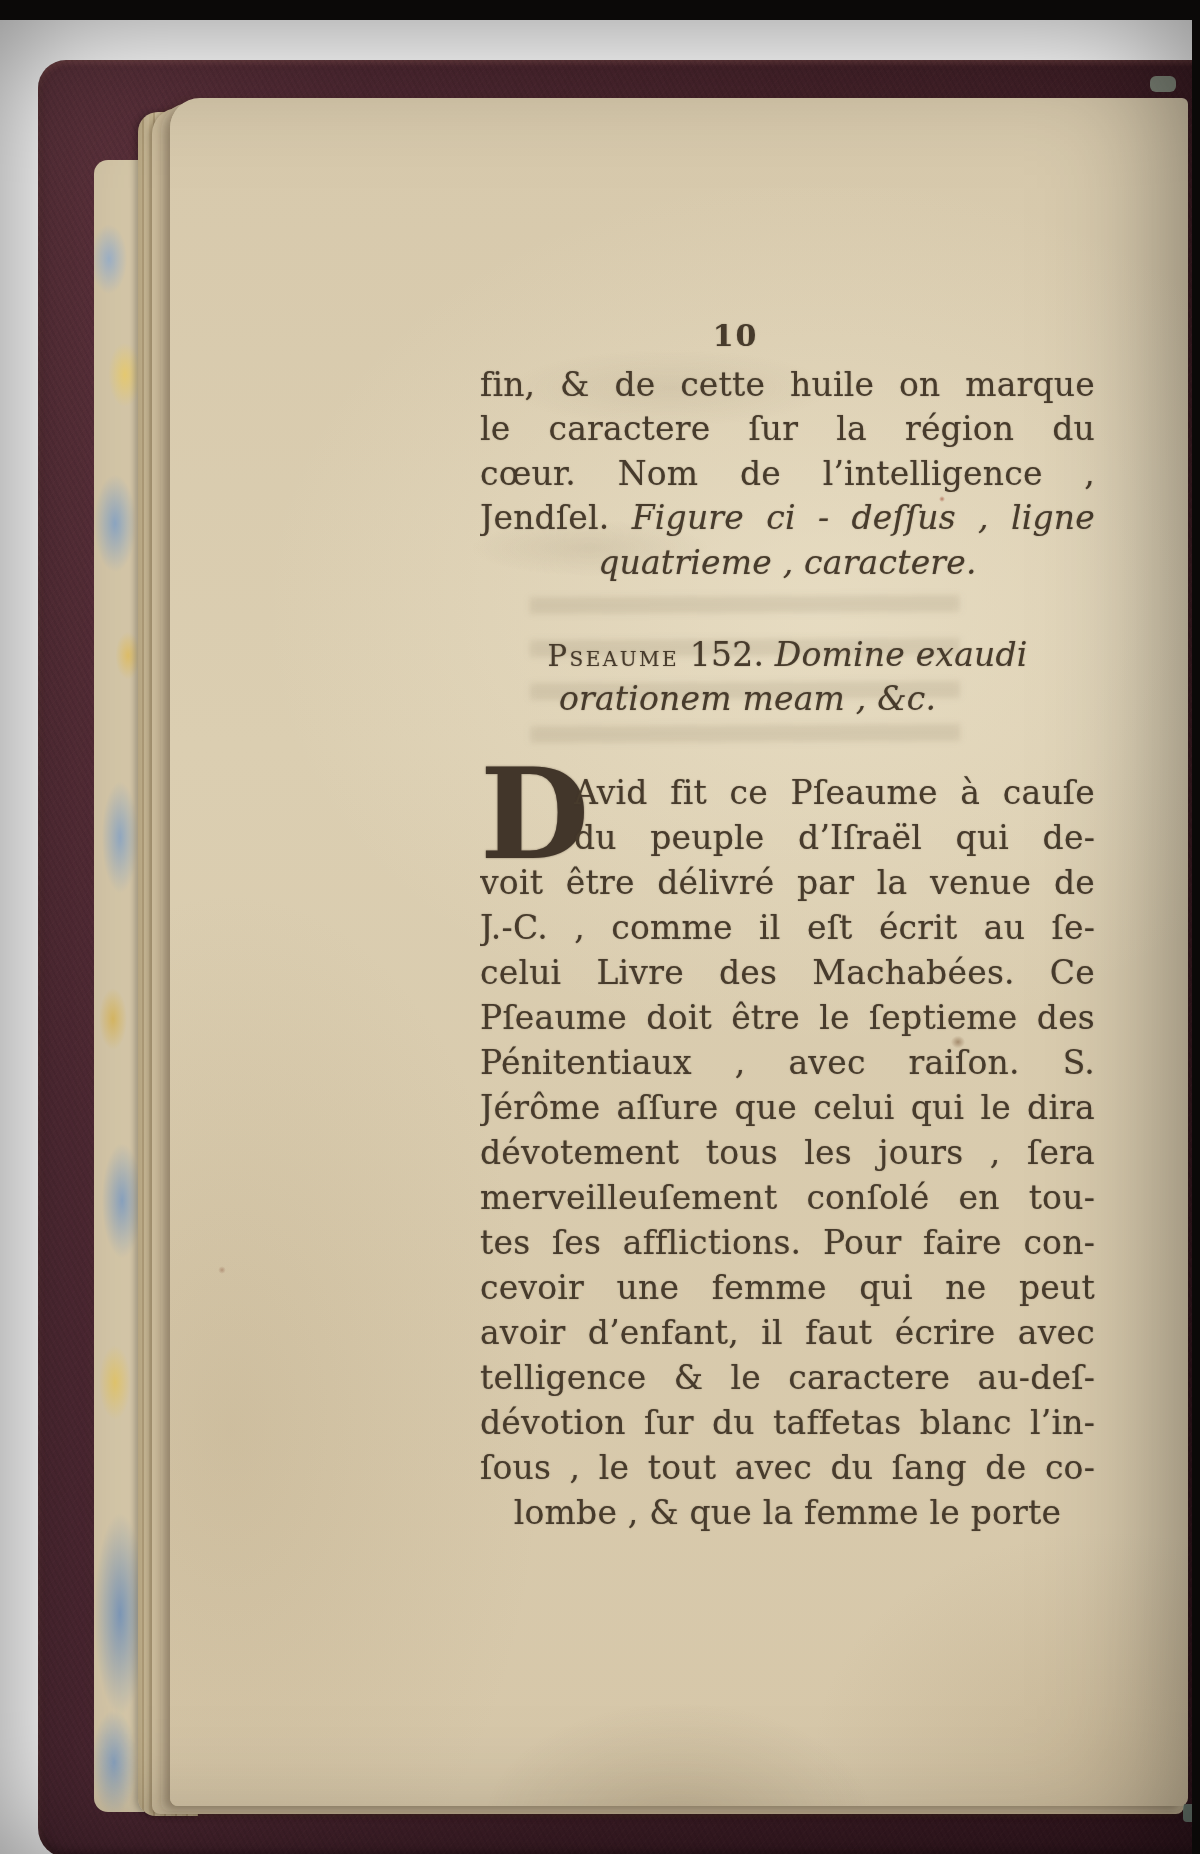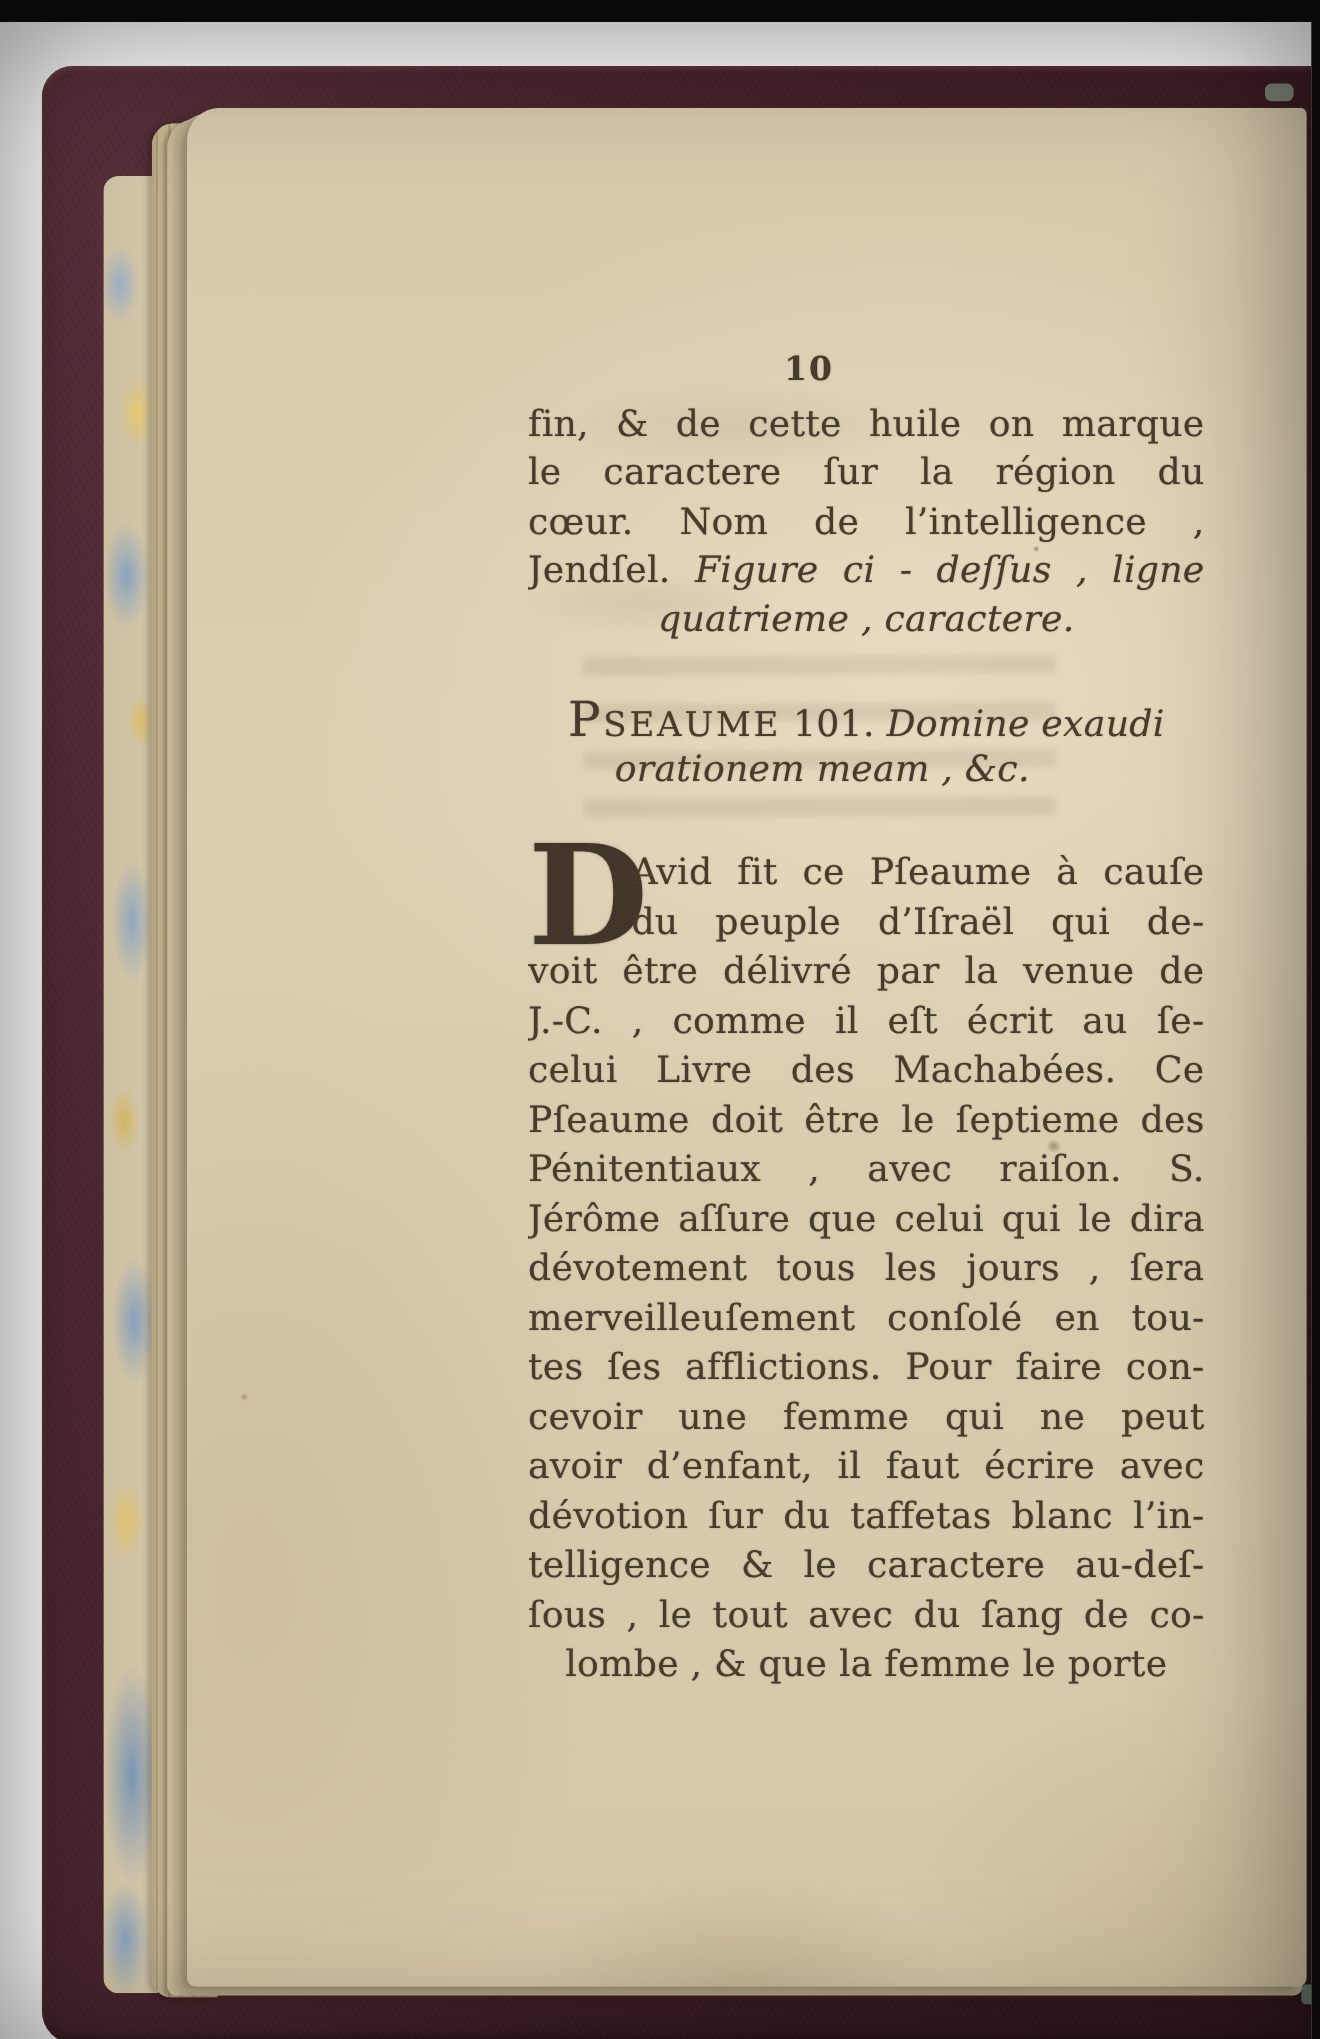--- a/index.html
+++ b/index.html
@@ -75,21 +75,21 @@
   .para1 .line,.heading .line{height:44.4px;line-height:44.4px;}
   .line.j{text-align:justify;text-align-last:justify;}
   .line.j::after{content:"";display:inline-block;width:100%;height:0;}
   .line.c{text-align:center;text-align-last:center;}
   .para1{margin-top:4px;}
   .heading{margin-top:48px;}
   .heading .line:nth-child(2){transform:translateX(-40px);}
   .para2{margin-top:48px;position:relative;}
   .para2 .line.ind{margin-left:94px;}
   .it{font-style:italic;}
-  .sc{font-variant:small-caps;font-size:44px;letter-spacing:2.5px;}
+  .sc{font-variant:small-caps;font-size:29px;letter-spacing:2.5px;}
   .dropcap{position:absolute;left:0;top:-6px;width:92px;font-size:126px;line-height:100px;
            font-weight:600;color:#42362a;text-shadow:0 0 2px rgba(60,46,32,.55);}
   .vignette{position:absolute;inset:0;pointer-events:none;
             box-shadow:inset 0 0 140px rgba(0,0,0,.5);}
 </style>
 </head>
 <body>
 
 <div class="scene">
   <div class="cover">
@@ -109,41 +109,41 @@
 
       <div class="para1">
           <div class="line j"><span>fin, &amp; de cette huile on marque</span></div>
           <div class="line j"><span>le caractere ſur la région du</span></div>
           <div class="line j"><span>cœur. Nom de l’intelligence ,</span></div>
           <div class="line j"><span>Jendſel. </span><span class="it">Figure ci - deſſus , ligne</span></div>
           <div class="line"><span class="it">quatrieme , caractere.</span></div>
         </div>
 
       <div class="heading">
-          <div class="line c"><span class="sc">Pseaume</span><span> 101. </span><span class="it">Domine exaudi</span></div>
+          <div class="line c"><span class="sc">Pseaume</span><span> 152. </span><span class="it">Domine exaudi</span></div>
           <div class="line c"><span class="it">orationem meam , &amp;c.</span></div>
         </div>
 
       <div class="para2">
         <div class="dropcap">D</div>
       <div class="line j ind"><span>Avid fit ce Pſeaume à cauſe</span></div>
           <div class="line j ind"><span>du peuple d’Iſraël qui de-</span></div>
           <div class="line j"><span>voit être délivré par la venue de</span></div>
           <div class="line j"><span>J.-C. , comme il eſt écrit au ſe-</span></div>
           <div class="line j"><span>celui Livre des Machabées. Ce</span></div>
           <div class="line j"><span>Pſeaume doit être le ſeptieme des</span></div>
           <div class="line j"><span>Pénitentiaux , avec raiſon. S.</span></div>
           <div class="line j"><span>Jérôme aſſure que celui qui le dira</span></div>
           <div class="line j"><span>dévotement tous les jours , ſera</span></div>
           <div class="line j"><span>merveilleuſement conſolé en tou-</span></div>
           <div class="line j"><span>tes ſes afflictions. Pour faire con-</span></div>
           <div class="line j"><span>cevoir une femme qui ne peut</span></div>
           <div class="line j"><span>avoir d’enfant, il faut écrire avec</span></div>
+          <div class="line j"><span>telligence &amp; le caractere au-deſ-</span></div>
           <div class="line j"><span>dévotion ſur du taffetas blanc l’in-</span></div>
-          <div class="line j"><span>telligence &amp; le caractere au-deſ-</span></div>
           <div class="line j"><span>ſous , le tout avec du ſang de co-</span></div>
           <div class="line"><span>lombe , &amp; que la femme le porte</span></div>
         </div>
     </div>
   </div>
 
   <div class="speck-top"></div>
   <div class="speck-bottom"></div>
   <div class="vignette"></div>
 </div>

